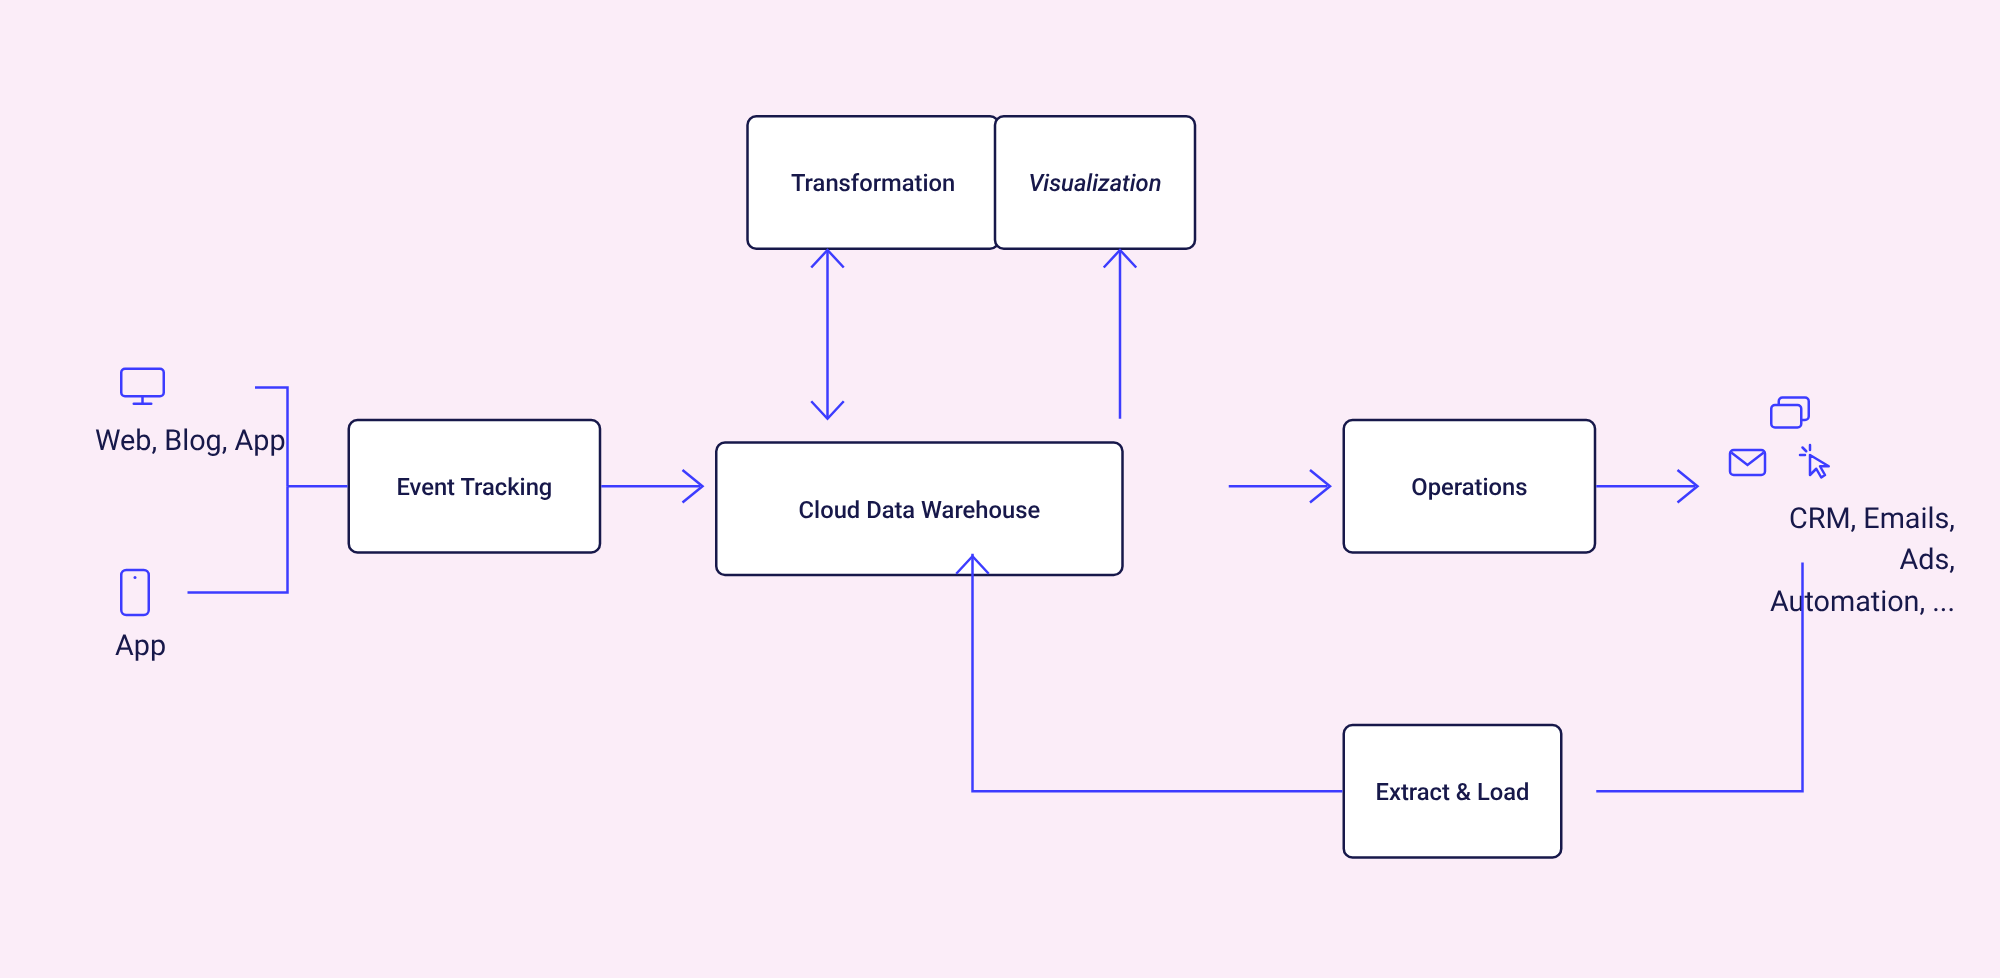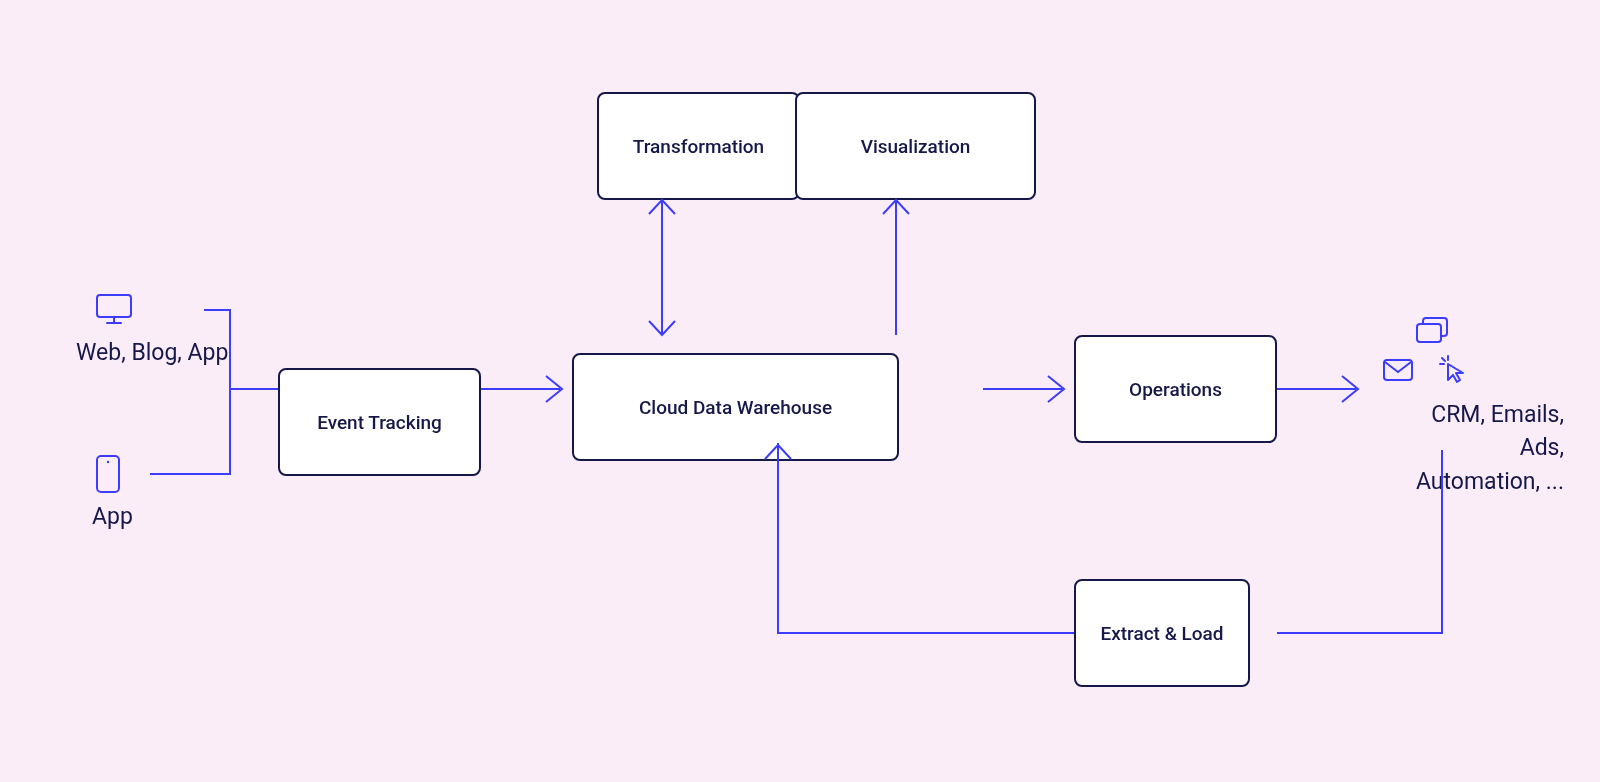--- a/index.html
+++ b/index.html
@@ -65,29 +65,29 @@
 <div class="label" style="left:76px; top:336px;">Web, Blog, App</div>
 
 <div class="icon" style="left:95px; top:454px;">
   <svg width="26" height="40" viewBox="0 0 26 40" fill="none">
     <rect x="2" y="2" width="22" height="36" rx="4" stroke="#3c3cff" stroke-width="2"></rect>
     <circle cx="13" cy="8" r="1.2" fill="#3c3cff"></circle>
   </svg>
 </div>
 <div class="label" style="left:92px; top:500px;">App</div>
 
-<div class="box" style="left:278px; top:335px; width:203px; height:108px;margin-top:33px;">
+<div class="box" style="left:278px; top:335px; width:203px; height:108px;">
   <span>Event Tracking</span>
 </div>
 
 <div class="box" style="left:561px; top:92px; width:203px; height:108px;margin-left:36px;">
   <span>Transformation</span>
 </div>
 
-<div class="box" style="left:795px; top:92px; width:241px; height:108px;">
+<div class="box" style="left:795px; top:92px; width:162px; height:108px;font-style:italic;">
   <span>Visualization</span>
 </div>
 
 <div class="box" style="left:572px; top:353px; width:327px; height:108px;justify-content:center;">
   <span>Cloud Data Warehouse</span>
 </div>
 
 <div class="box" style="left:1074px; top:335px; width:203px; height:108px;text-align:right;">
   <span>Operations</span>
 </div>

